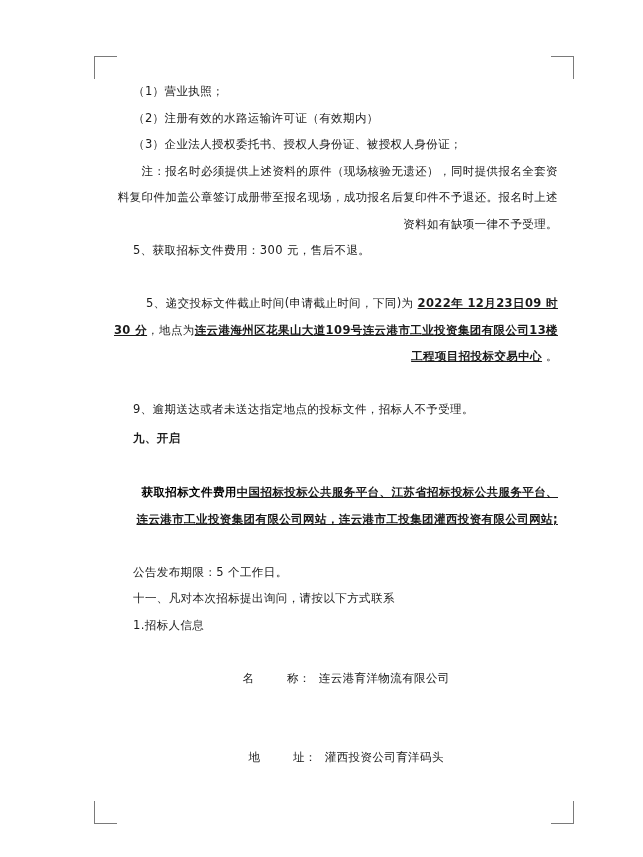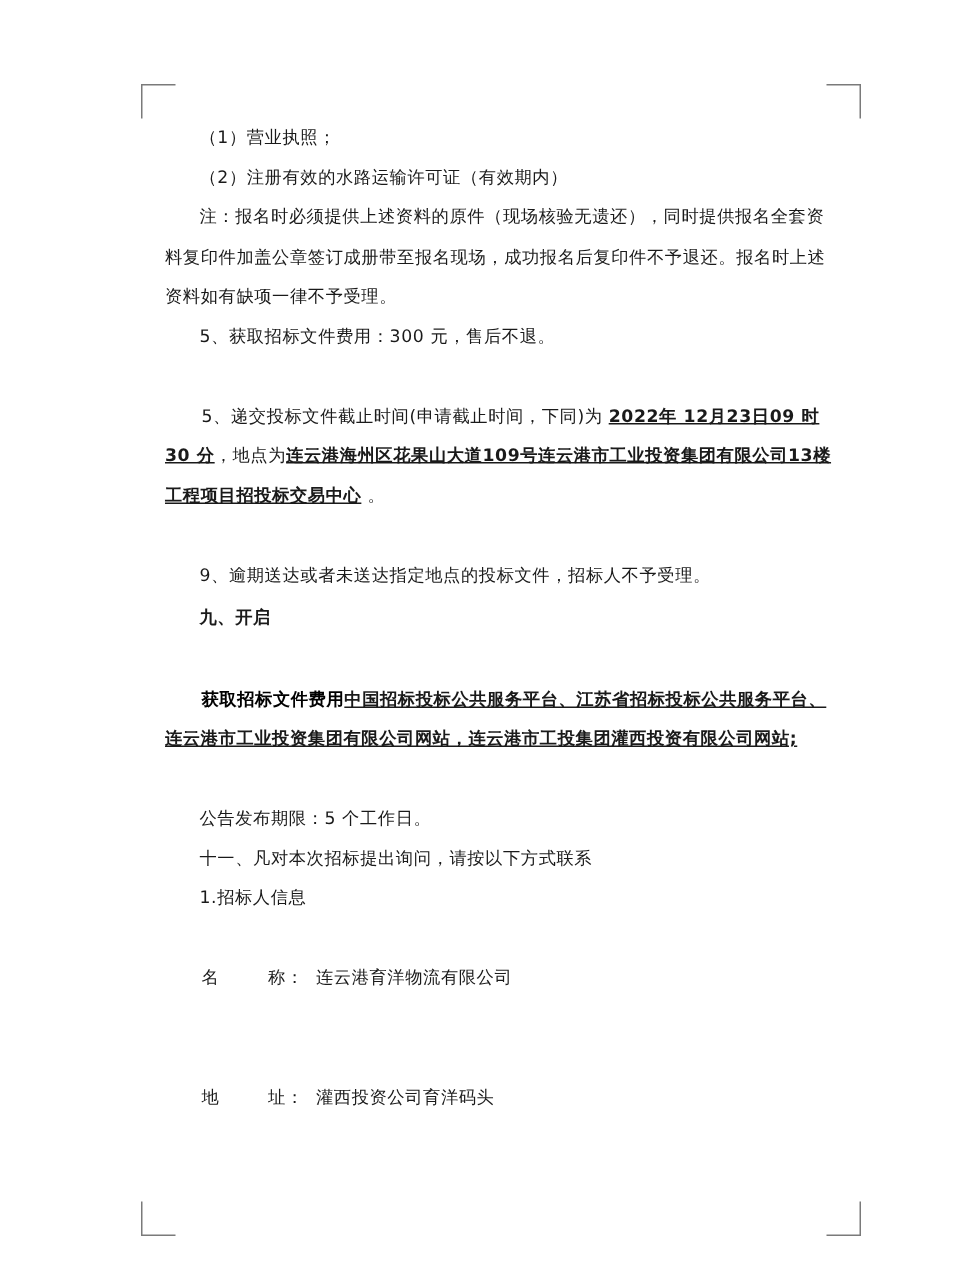--- a/index.html
+++ b/index.html
@@ -61,38 +61,41 @@
     font-weight: bold;
     font-size: 11.5px;
     line-height: 30px;
   }
   .u {
     text-decoration: underline;
     font-weight: bold;
   }
   .para-wrap {
     text-indent: 23px;
+    text-align: right;
   }
   .kv {
     text-indent: 23px;
+    text-align: center;
   }
 </style>
 </head>
 <body>
 
 <div class="page">
   <div class="crop tl"></div>
   <div class="crop tr"></div>
   <div class="crop bl"></div>
   <div class="crop br"></div>
 
   <div class="content">
 
     <p class="indent">（1）营业执照；</p>
     <p class="indent">（2）注册有效的水路运输许可证（有效期内）</p>
+    <p class="indent">（3）企业法人授权委托书、授权人身份证、被授权人身份证；</p>
     <p class="para-wrap">注：报名时必须提供上述资料的原件（现场核验无遗还），同时提供报名全套资料复印件加盖公章签订成册带至报名现场，成功报名后复印件不予退还。报名时上述资料如有缺项一律不予受理。</p>
     <p class="indent">5、获取招标文件费用：300 元，售后不退。</p>
 
 
     <p class="para-wrap">
       <span>5、递交投标文件截止时间(申请截止时间，下同)为 </span><span class="u">2022年 12月23日09 时30 分</span><span>，地点为</span><span class="u">连云港海州区花果山大道109号连云港市工业投资集团有限公司13楼工程项目招投标交易中心</span><span> 。</span>
     </p>
 
     <p class="indent">9、逾期送达或者未送达指定地点的投标文件，招标人不予受理。</p>
 

